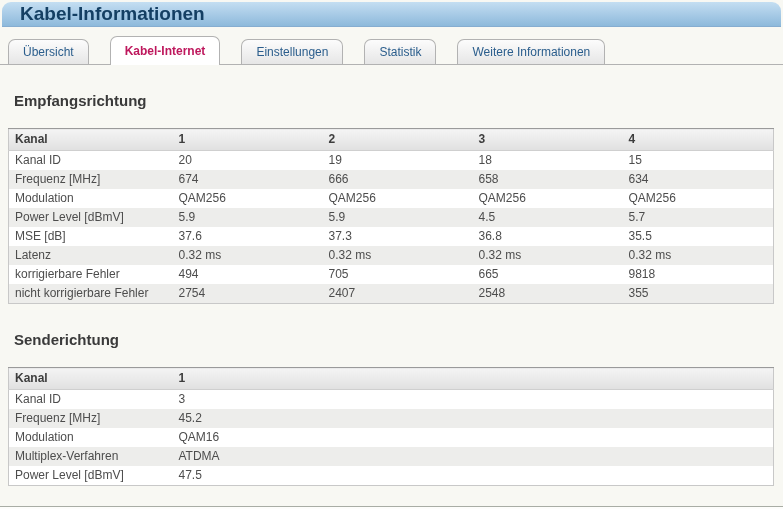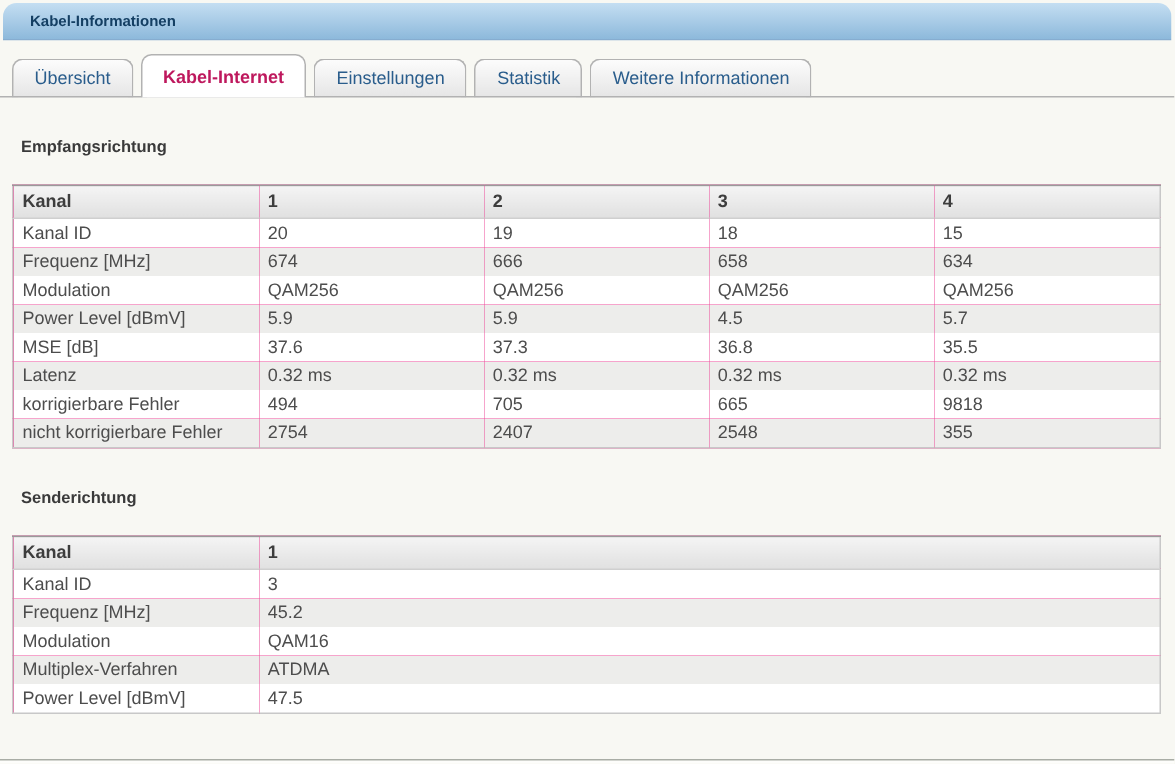--- a/index.html
+++ b/index.html
@@ -17,33 +17,34 @@
     margin: 2px 2px 0 2px;
     height: 25px;
     border-radius: 9px 9px 0 0;
     background: linear-gradient(#c4def2, #8db9db);
     border-bottom: 1px solid #86add0;
     display: flex;
     align-items: center;
     padding-left: 18px;
   }
   .titlebar h1 {
-    font-size: 10px;
+    font-size: 19px;
     font-weight: bold;
     color: #143f63;
   }
 
   
   .tabbar {
     position: relative;
     margin-top: 11px;
     padding-left: 8px;
     height: 27px;
     display: flex;
     align-items: flex-end;
+    gap: 16px;
   }
   .tabbar::after {
     content: "";
     position: absolute;
     left: 0; right: 0; bottom: 0;
     height: 1px;
     background: #b2b2b2;
     z-index: 2;
   }
   .tab {
@@ -65,30 +66,30 @@
     font-weight: bold;
     color: #be185d;
     padding-top: 7px;
     padding-bottom: 7px;
   }
 
   
   .content { padding: 0 8px; }
   .section-title {
     margin: 27px 0 0 6px;
-    font-size: 11px;
+    font-size: 15px;
     font-weight: bold;
     color: #3a3a3a;
   }
   table.data {
     margin-top: 19px;
     width: 766px;
     border-collapse: collapse;
     table-layout: fixed;
-    background: #ec4899;
+    background: #c2410c;
     border: 1px solid #c8c8c8;
   }
   table.data th, table.data td {
     text-align: left;
     font-weight: normal;
     padding: 3px 6px;
     line-height: 13px;
     overflow: hidden;
     white-space: nowrap;
   }

